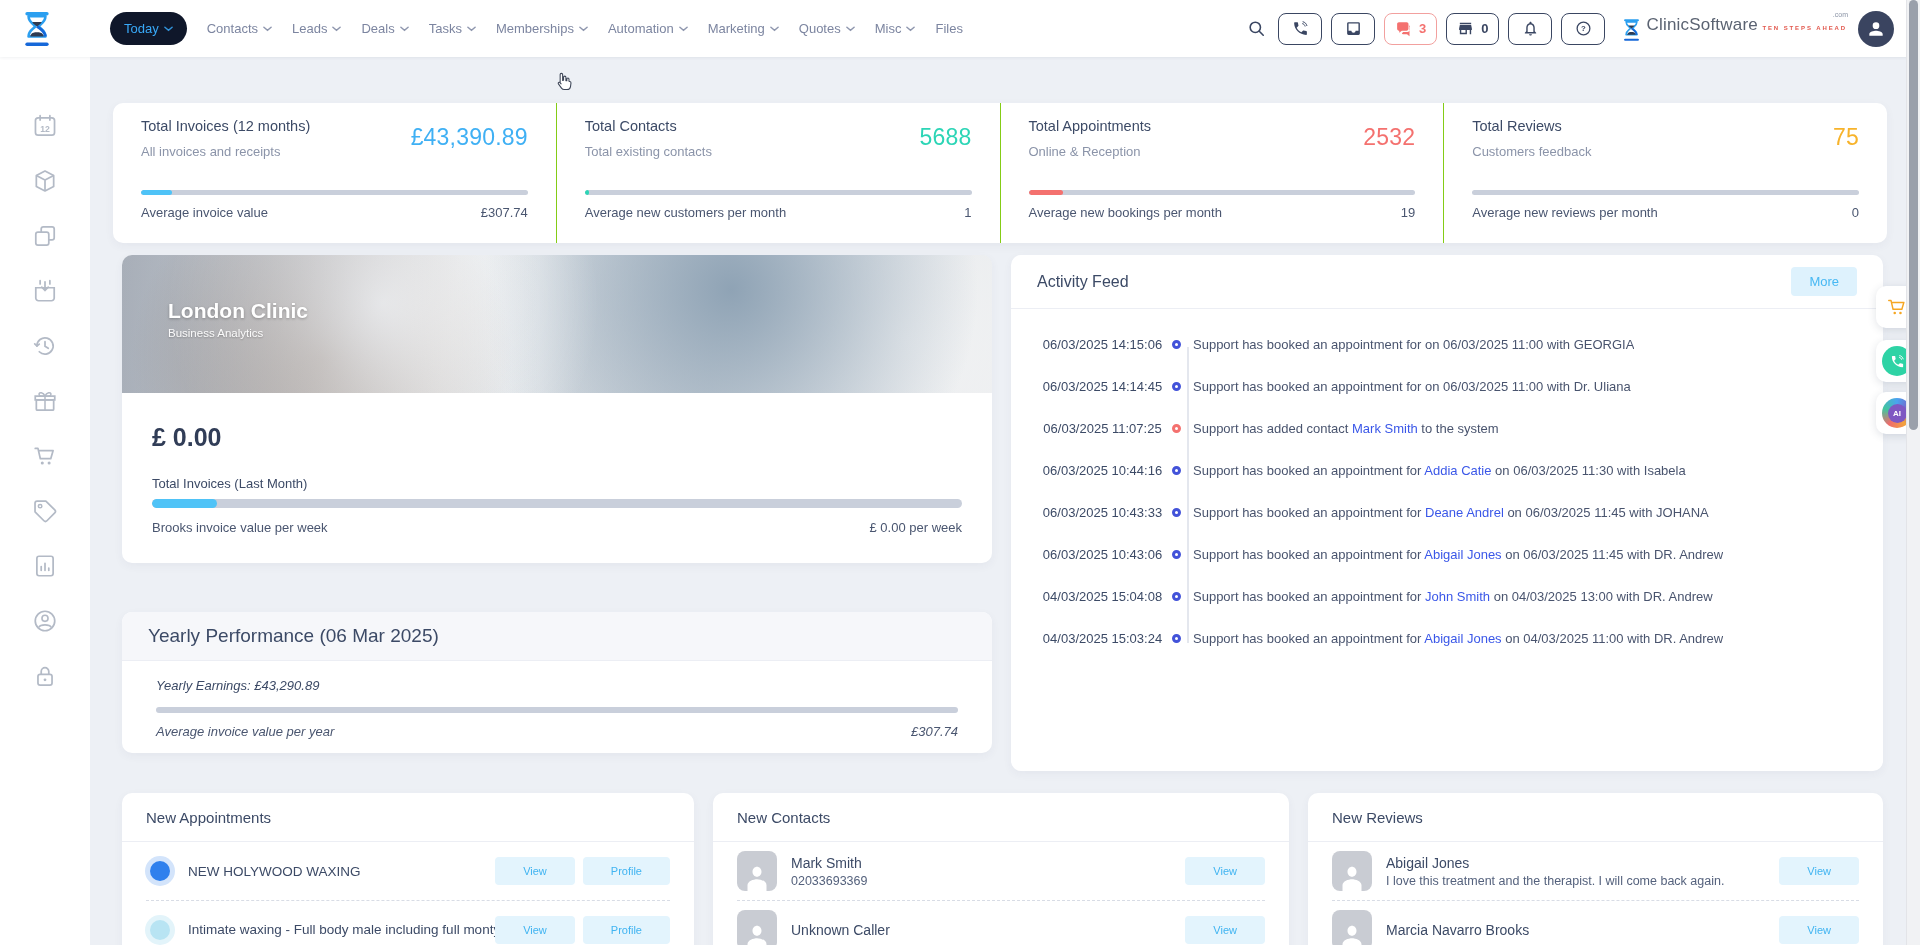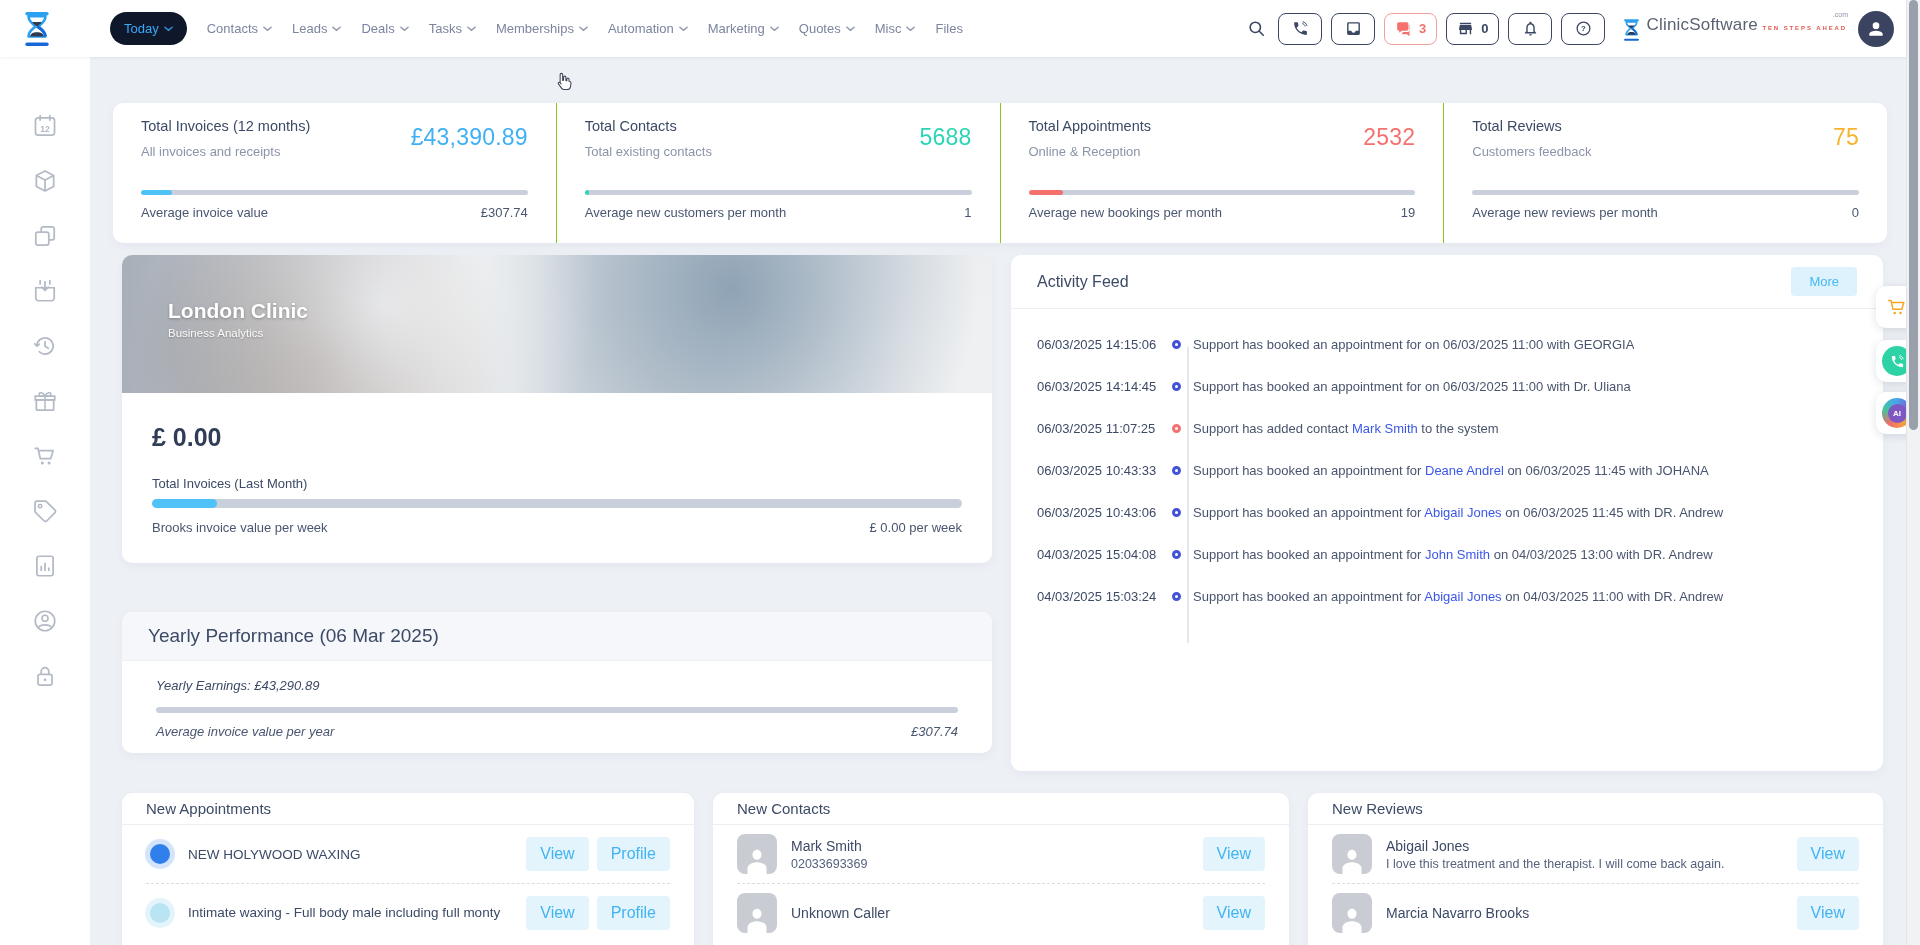--- a/index.html
+++ b/index.html
@@ -94,45 +94,45 @@
   .yearly-footer { display:flex; justify-content:space-between; font-size:13px; color:#4a5670; margin-top:11px; }
 
   
   .activity-card { left:1011px; top:255px; width:872px; height:516px; }
   .feed-head { height:54px; display:flex; align-items:center; padding:0 26px; border-bottom:1px solid #eceef4; }
   .feed-title { font-size:16px; color:#3c4a66; }
   .more-btn { margin-left:auto; background:#def2fd; color:#47b8f3; font-size:13px; padding:7px 18px; border-radius:4px; cursor:pointer; }
   #feed-items { position:relative; padding-top:14px; }
   .feed-line { position:absolute; left:176px; top:38px; width:2px; height:296px; background:#e4e7ee; }
   .feed-item { height:42px; display:flex; align-items:center; position:relative; }
-  .feed-ts { width:131px; margin-left:26px; font-size:13px; color:#3c4a66; flex:none; }
+  .feed-ts { width:131px; margin-left:26px; font-size:13px; color:#3c4a66; flex:none;text-align:center; }
   .feed-marker { width:9px; height:9px; border-radius:50%; border:3px solid #4353d9; background:#fff;
                  margin:0 12px 0 4px; flex:none; position:relative; z-index:1; }
   .feed-text { font-size:13px; color:#49546e; white-space:nowrap; overflow:hidden; }
   .feed-link { color:#3a57e8; cursor:pointer; }
 
   
   .appt-card { left:122px; top:793px; width:572px; height:172px; }
   .contact-card { left:713px; top:793px; width:576px; height:172px; }
   .review-card { left:1308px; top:793px; width:575px; height:172px; }
-  .bcard-head { height:32px; display:flex; align-items:center; padding:0 24px; font-size:15px;
+  .bcard-head { height:49px; display:flex; align-items:center; padding:0 24px; font-size:15px;
                 color:#3c4a66; border-bottom:1px solid #eceef4; }
   .b-rows { padding:0 24px; }
   .b-row { height:58px; display:flex; align-items:center; }
   .b-row + .b-row { border-top:1.5px dashed #d8dce5; }
   .dot { width:20px; height:20px; border-radius:50%; margin:0 18px 0 4px; flex:none; }
   .b-label { font-size:13.5px; color:#3c4a66; white-space:nowrap; overflow:hidden; min-width:0; padding-right:8px; }
   .avatar-ph { width:40px; height:40px; border-radius:8px; background:#c9ccd3; margin-right:14px; flex:none;
                overflow:hidden; display:flex; align-items:flex-end; justify-content:center; }
   .avatar-ph svg { width:30px; height:30px; }
   .b-texts { display:flex; flex-direction:column; gap:3px; min-width:0; padding-right:8px; }
   .b-name { font-size:14px; color:#3c4a66; white-space:nowrap; }
   .b-sub { font-size:12.5px; color:#55627d; white-space:nowrap; overflow:hidden; }
   .b-actions { margin-left:auto; display:flex; gap:8px; flex:none; }
-  .btn-sm { background:#e3f4fd; color:#41b4f1; font-size:16px; padding:8px 14px; border-radius:4px; cursor:pointer;text-align:center; }
+  .btn-sm { background:#e3f4fd; color:#41b4f1; font-size:11px; padding:8px 28px; border-radius:4px; cursor:pointer;text-align:center; }
 
   
   .float-btn { position:absolute; left:1876px; width:42px; height:42px; background:#fff; border-radius:10px;
                box-shadow:0 2px 8px rgba(50,60,90,.15); display:flex; align-items:center; justify-content:center;
                z-index:20; cursor:pointer; }
   .float-cart { top:286px; color:#f5a623; }
   .float-cart svg { width:22px; height:22px; }
   .float-wa { top:340px; }
   .wa-circle { width:30px; height:30px; border-radius:50%; background:#2ed3a5; display:flex; align-items:center; justify-content:center; }
   .wa-circle svg { width:15px; height:15px; color:#fff; }
@@ -532,20 +532,25 @@
     <span class="feed-marker" style="border-color: rgb(67, 83, 217);"></span>
     <span class="feed-text"><span class="feed-pre">Support has booked an appointment for on 06/03/2025 11:00 with Dr. Uliana</span><span class="feed-post"></span></span>
   </div>
 
   <div class="feed-item">
     <span class="feed-ts">06/03/2025 11:07:25</span>
     <span class="feed-marker" style="border-color: rgb(244, 113, 111);"></span>
     <span class="feed-text"><span class="feed-pre">Support has added contact </span><span class="feed-link">Mark Smith</span><span class="feed-post"> to the system</span></span>
   </div>
 
+  <div class="feed-item">
+    <span class="feed-ts">06/03/2025 10:44:16</span>
+    <span class="feed-marker" style="border-color: rgb(67, 83, 217);"></span>
+    <span class="feed-text"><span class="feed-pre">Support has booked an appointment for </span><span class="feed-link">Addia Catie</span><span class="feed-post"> on 06/03/2025 11:30 with Isabela</span></span>
+  </div>
 
   <div class="feed-item">
     <span class="feed-ts">06/03/2025 10:43:33</span>
     <span class="feed-marker" style="border-color: rgb(67, 83, 217);"></span>
     <span class="feed-text"><span class="feed-pre">Support has booked an appointment for </span><span class="feed-link">Deane Andrel</span><span class="feed-post"> on 06/03/2025 11:45 with JOHANA</span></span>
   </div>
 
   <div class="feed-item">
     <span class="feed-ts">06/03/2025 10:43:06</span>
     <span class="feed-marker" style="border-color: rgb(67, 83, 217);"></span>

